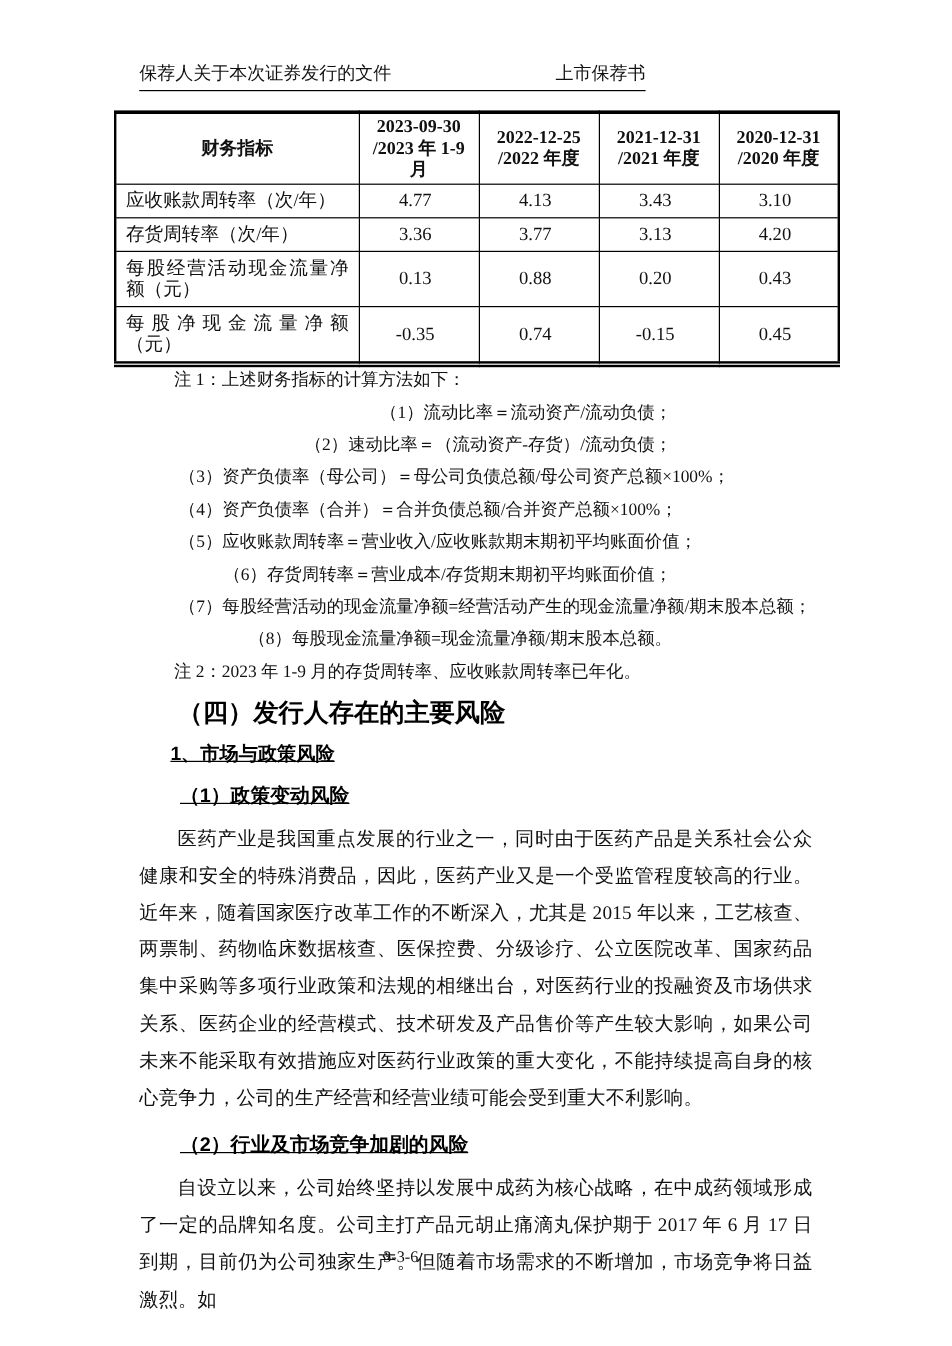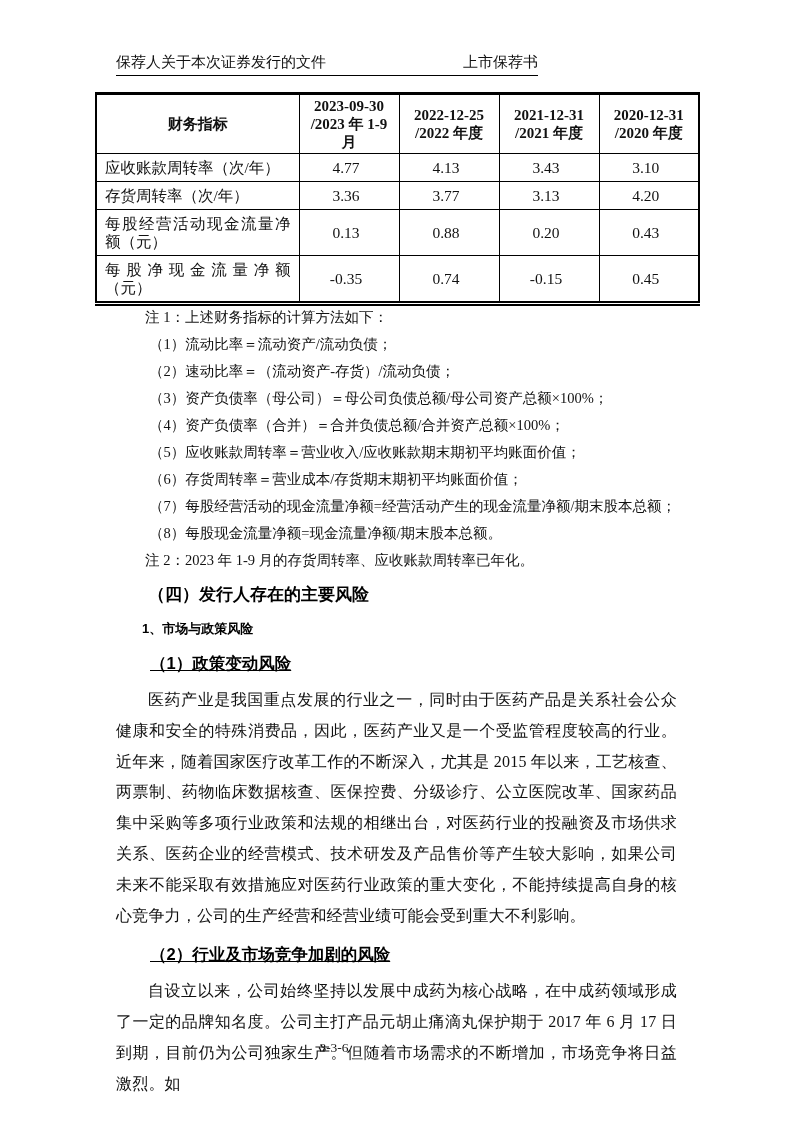--- a/index.html
+++ b/index.html
@@ -66,30 +66,30 @@
   }
   
   .notes { margin-top: 4px; }
   .notes p {
     font-size: 14.5px;
     line-height: 15px;
     margin: 0 0 12px 0;
     white-space: nowrap;
   }
   .note-head { padding-left: 50px; }
-  .note-item { padding-left: 54px; }
+  .note-item { padding-left: 54px; text-align: right; }
   
   .h-l1, .h-l2, .h-l3 {
     font-family: "Liberation Sans", "DejaVu Sans", sans-serif;
     font-weight: bold;
     color: #000;
     margin-right: 22px;
   }
-  .h-l1 { font-size: 17px;  line-height: 22px; margin-top: 16px; margin-left: 53px; }
-  .h-l2 { font-size: 13px; line-height: 22px; margin-top: 12px; margin-left: 47px; }
+  .h-l1 { font-size: 21px;  line-height: 22px; margin-top: 16px; margin-left: 53px; }
+  .h-l2 { font-size: 16px; line-height: 22px; margin-top: 12px; margin-left: 47px; text-decoration: underline; }
   .h-l3 { font-size: 16.5px; line-height: 22px; margin-top: 12px; margin-left: 55px; text-decoration: underline; }
   
   p.body-para {
     margin: 11px 22px 0 21px;
     width: 561px;
     font-size: 16px;
     line-height: 30.8px;
     text-align: justify;
     text-indent: 32px;
     letter-spacing: 0.2px;

